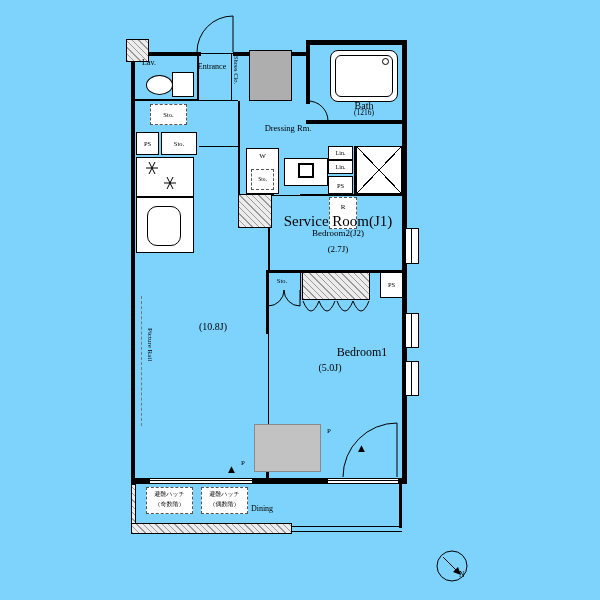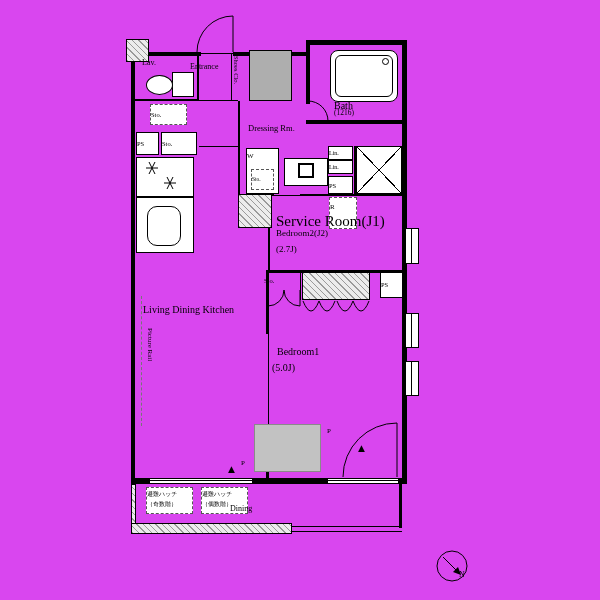--- a/index.html
+++ b/index.html
@@ -1,37 +1,37 @@
 <!DOCTYPE html>
 <html><head>
 <meta charset="utf-8">
 <style>
   *{box-sizing:border-box;margin:0;padding:0}
   html,body{width:600px;height:600px;background:#fff}
   body{font-family:"Liberation Serif","DejaVu Sans",serif;color:#000}
-  .plan{position:relative;width:600px;height:600px;background:#d946ef;overflow:hidden}
+  .plan{position:relative;width:600px;height:600px;background:#7dd3fc;overflow:hidden}
   .wall{position:absolute;background:#000;z-index:2}
   .thin{position:absolute;background:#000;z-index:2}
   .box{position:absolute;border:1px solid #000;background:#fff;z-index:3}
   .noband{background:transparent}
   .dashedbox{position:absolute;border:1px dashed #555;background:#fff;z-index:3}
   .grayfill{position:absolute;background:#aeaeae;border:1px solid #000;z-index:3}
   .graysoft{position:absolute;background:#c2c2c2;border:1px solid #8a8a8a;z-index:3}
   .hatch{position:absolute;border:1px solid #000;z-index:3;
          background:repeating-linear-gradient(45deg,#9a9a9a 0,#9a9a9a 1px,#ececec 1px,#ececec 4.5px)}
   .xbox{position:absolute;border:1px solid #000;z-index:3;background:
     linear-gradient(to top right,transparent calc(50% - .5px),#000 calc(50% - .5px),#000 calc(50% + .5px),transparent calc(50% + .5px)),
     linear-gradient(to bottom right,transparent calc(50% - .5px),#000 calc(50% - .5px),#000 calc(50% + .5px),transparent calc(50% + .5px)),#fff}
   .rwin{position:absolute;border:1px solid #000;background:
     linear-gradient(to right,transparent 0,transparent calc(50% - .5px),#000 calc(50% - .5px),#000 calc(50% + .5px),transparent calc(50% + .5px)),#fff;z-index:3}
   .win{position:absolute;border-top:1px solid #000;border-bottom:1px solid #000;z-index:4;
        background:linear-gradient(to bottom,#fff 0,#fff 1.5px,#000 1.5px,#000 2.5px,#fff 2.5px,#fff 100%)}
   .rail2{position:absolute;border-top:1px solid #000;border-bottom:1px solid #000;background:transparent;z-index:3}
   .lbl{position:absolute;white-space:nowrap;line-height:1.15;z-index:6}
-  .c{text-align:left}
+  .c{text-align:center}
   .vert{writing-mode:vertical-rl;text-orientation:mixed}
   .jp{font-family:"Liberation Serif","DejaVu Sans",sans-serif}
   .sym{font-family:"DejaVu Sans",sans-serif}
   svg.overlay{position:absolute;left:0;top:0;z-index:5;pointer-events:none}
   .dashline{position:absolute;border-left:1px dashed #777;z-index:1}
 </style>
 </head>
 <body>
 
 <div class="plan">
@@ -117,25 +117,25 @@
   <div class="lbl c" style="left:276px;top:213px;width:124px;font-size:15px">Service Room(J1)</div>
   <div class="lbl c" style="left:276px;top:228px;width:124px;font-size:9px">Bedroom2(J2)</div>
   <div class="lbl c" style="left:276px;top:244px;width:124px;font-size:9px">(2.7J)</div>
 
   <div class="lbl c" style="left:264px;top:277px;width:36px;font-size:6.5px">Sto.</div>
   <div class="hatch" style="left:302px;top:272px;width:68px;height:28px"></div>
   <div class="box" style="left:380px;top:272px;width:23px;height:26px">
     <div class="lbl c" style="left:0;top:8px;width:100%;font-size:6.5px">PS</div>
   </div>
 
-  <div class="lbl c" style="left:143px;top:304px;width:140px;font-size:10px">Living Dining Kitchen</div>
+  <div class="lbl c" style="left:143px;top:321px;width:140px;font-size:10px">(10.8J)</div>
   <div class="lbl vert" style="left:146px;top:328px;height:62px;font-size:7px">Picture Rail</div>
   <div class="dashline" style="left:141px;top:296px;height:130px;width:0"></div>
 
-  <div class="lbl c" style="left:277px;top:346px;width:116px;font-size:10px">Bedroom1</div>
+  <div class="lbl c" style="left:304px;top:346px;width:116px;font-size:12px">Bedroom1</div>
   <div class="lbl c" style="left:272px;top:362px;width:116px;font-size:10px">(5.0J)</div>
 
   <div class="graysoft" style="left:254px;top:424px;width:67px;height:48px"></div>
   <div class="lbl sym" style="left:228px;top:464px;font-size:9px">▲</div>
   <div class="lbl sym" style="left:358px;top:443px;font-size:9px">▲</div>
   <div class="lbl" style="left:327px;top:427px;font-size:7px">P</div>
   <div class="lbl" style="left:241px;top:459px;font-size:7px">P</div>
   <div class="win" style="left:150px;top:478px;width:102px;height:6px"></div>
   <div class="win" style="left:328px;top:478px;width:70px;height:6px"></div>
 

